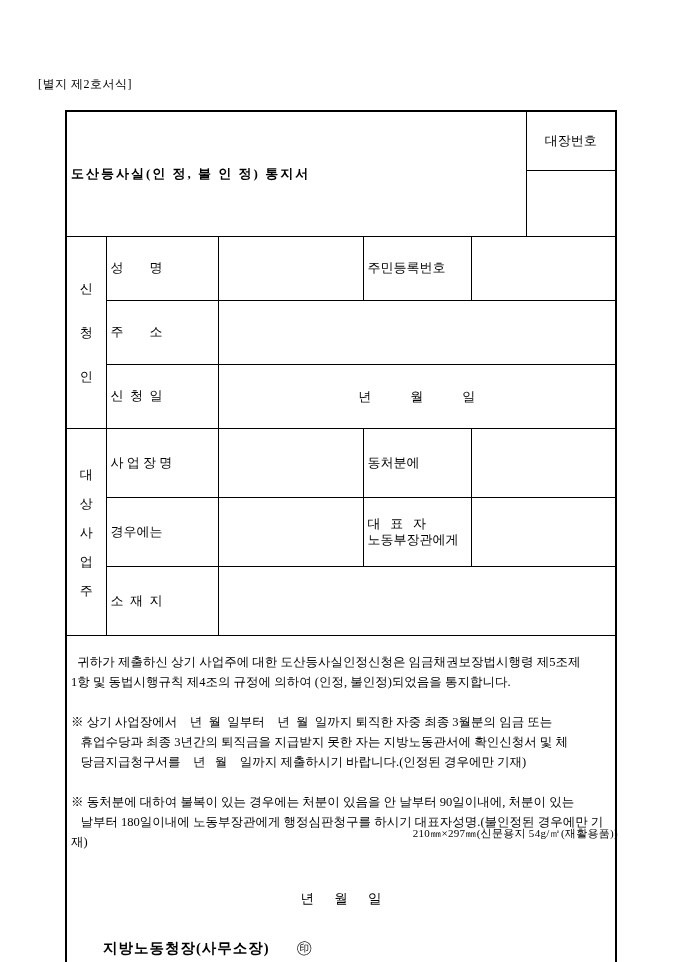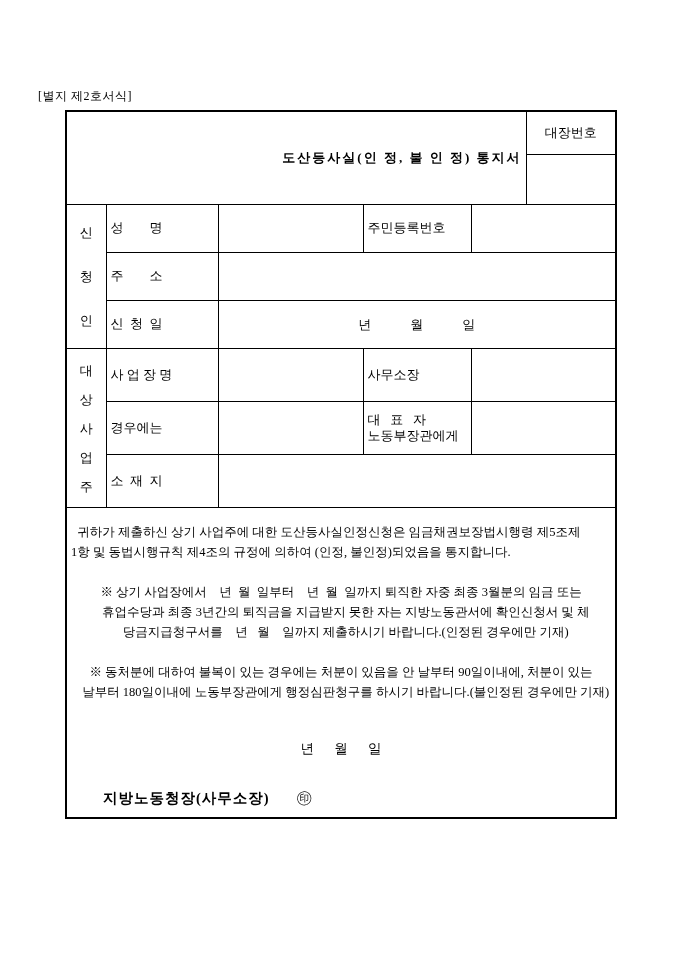--- a/index.html
+++ b/index.html
@@ -12,42 +12,42 @@
     width: 680px;
     height: 962px;
     background: #ffffff;
     color: #000;
     font-family: "Liberation Serif", "DejaVu Serif", serif;
     overflow: hidden;
   }
   .form-ref {
     position: absolute;
     left: 38px;
-    top: 88px;
+    top: 76px;
     font-size: 12px;
     letter-spacing: 0.5px;
   }
   table.form {
     position: absolute;
     left: 65px;
     top: 110px;
     width: 550px;
     border-collapse: collapse;
     table-layout: fixed;
     border: 2px solid #000;
   }
   table.form td {
     border: 1px solid #000;
-    padding: 2px 4px;
+    padding: 10px 4px;
     vertical-align: middle;
     font-size: 13px;
     overflow: hidden;
   }
   td.title-cell {
-    text-align: right;
+    text-align: left;
     font-size: 20px;
     font-weight: bold;
     letter-spacing: 2px;
   }
   td.ledger-label {
     text-align: center;
     font-size: 12px;
     height: 38px;
   }
   td.ledger-value { height: 45px; }
@@ -78,21 +78,21 @@
     padding: 10px 8px 12px 8px;
     height: 305px;
   }
   .para {
     white-space: pre-wrap;
     font-size: 12.5px;
     line-height: 1.6;
     margin: 0 0 0 0;
   }
   .para.p1    { margin-top: 6px; }
-  .para.note  { margin-top: 20px; text-align: center; }
+  .para.note  { margin-top: 20px; }
   .date-line {
     text-align: center;
     white-space: pre-wrap;
     font-size: 13.5px;
     margin-top: 38px;
   }
   .signer-line {
     margin-top: 30px;
     padding-left: 32px;
     font-size: 14.5px;
@@ -157,21 +157,21 @@
       </tr>
 
       <tr class="h50">
         <td class="vlabel employer" rowspan="3">대
 상
 사
 업
 주</td>
         <td class="lbl">사 업 장 명</td>
         <td class="val"></td>
-        <td class="lbl">사무소장</td>
+        <td class="lbl">동처분에</td>
         <td class="val" colspan="2"></td>
       </tr>
       <tr class="h50">
         <td class="lbl">경우에는</td>
         <td class="val"></td>
         <td class="lbl">대   표   자
 노동부장관에게</td>
         <td class="val" colspan="2"></td>
       </tr>
       <tr class="h50">
@@ -180,25 +180,26 @@
       </tr>
 
       <tr>
         <td class="body-cell" colspan="6">
           <div class="para p1">  귀하가 제출하신 상기 사업주에 대한 도산등사실인정신청은 임금채권보장법시행령 제5조제
 1항 및 동법시행규칙 제4조의 규정에 의하여 (인정, 불인정)되었음을 통지합니다.</div>
           <div class="para note">※ 상기 사업장에서    년  월  일부터    년  월  일까지 퇴직한 자중 최종 3월분의 임금 또는
    휴업수당과 최종 3년간의 퇴직금을 지급받지 못한 자는 지방노동관서에 확인신청서 및 체
    당금지급청구서를    년   월    일까지 제출하시기 바랍니다.(인정된 경우에만 기재)</div>
           <div class="para note">※ 동처분에 대하여 불복이 있는 경우에는 처분이 있음을 안 날부터 90일이내에, 처분이 있는
-   날부터 180일이내에 노동부장관에게 행정심판청구를 하시기 바랍니다.(불인정된 경우에만 기재)</div>
+   날부터 180일이내에 노동부장관에게 행정심판청구를 하시기 대표자성명.(불인정된 경우에만 기재)</div>
           <div class="date-line">년      월      일</div>
           <div class="signer-line">
             <span>지방노동청장(사무소장)</span>
             <span class="seal">㊞</span>
           </div>
         </td>
       </tr>
     </tbody>
   </table>
 
+  <div class="footer-note">210㎜×297㎜(신문용지 54g/㎡(재활용품))</div>
 
 </div>
 
 </body></html>

